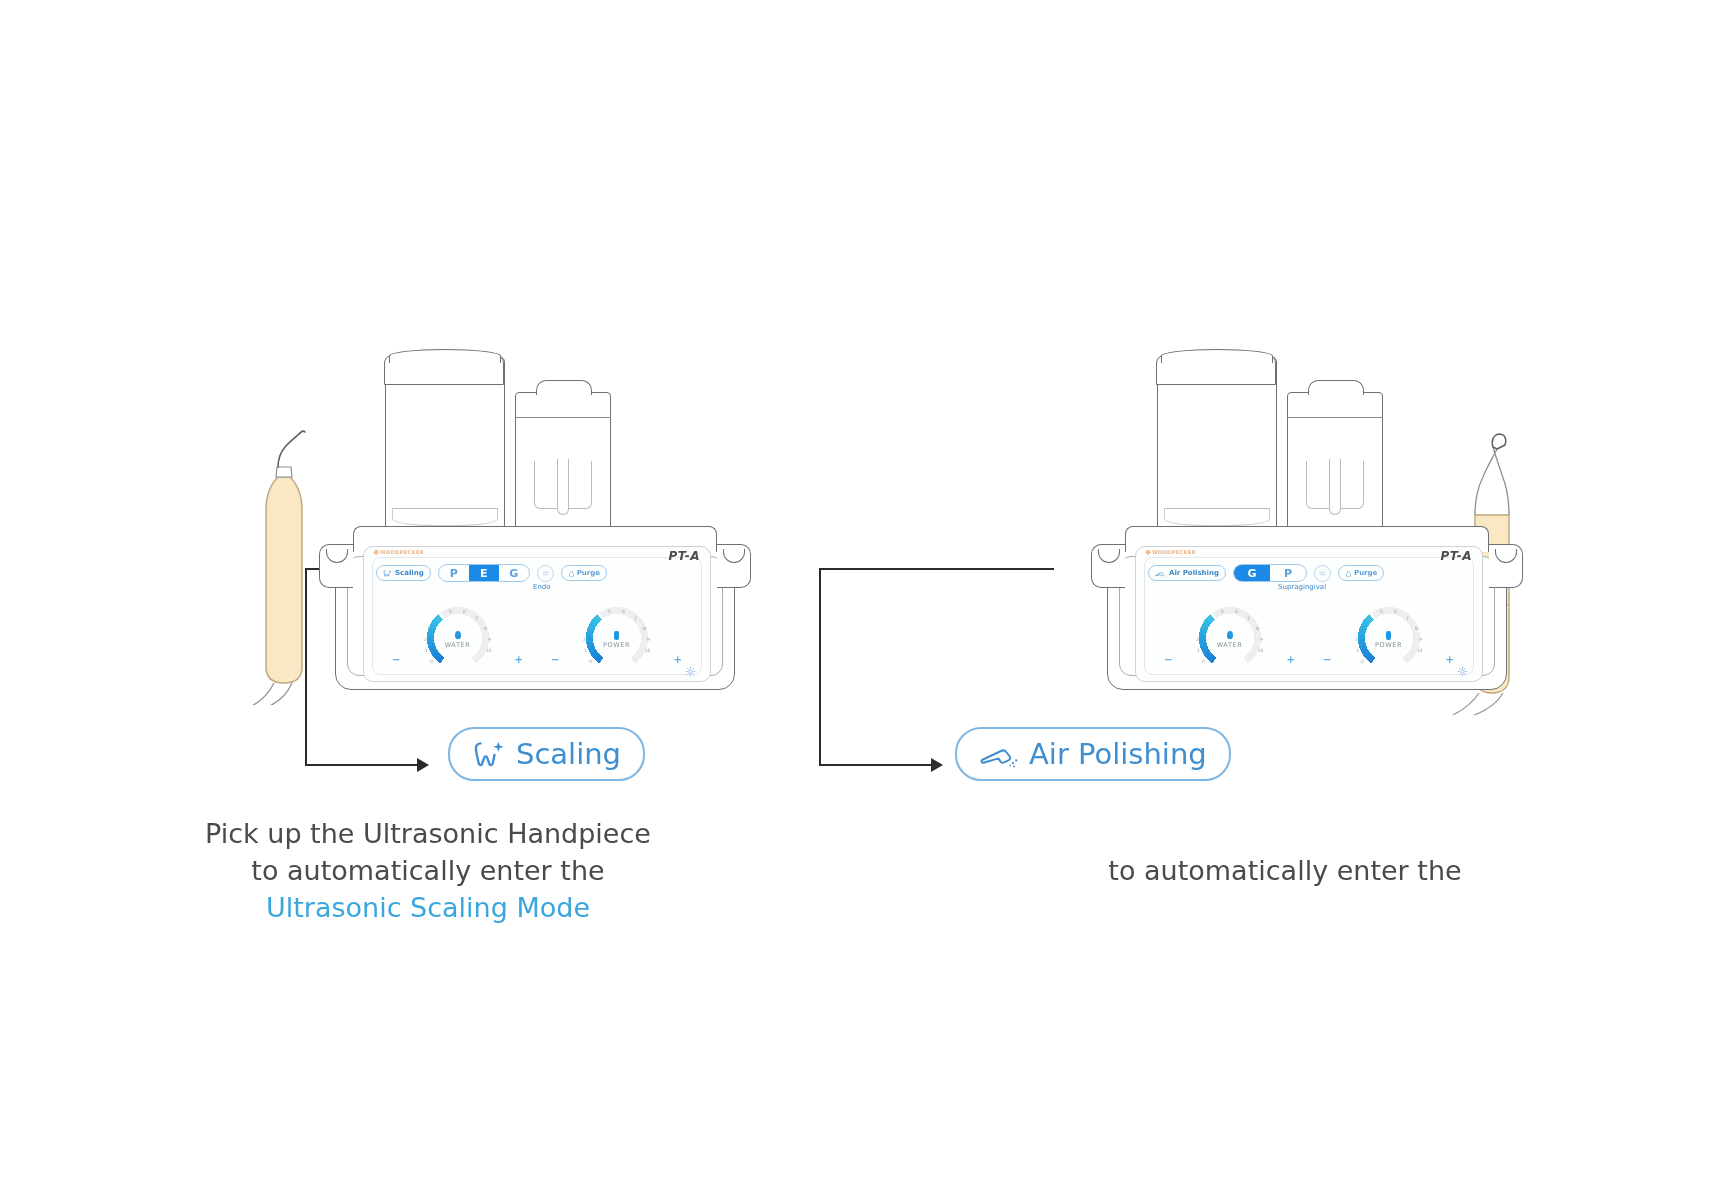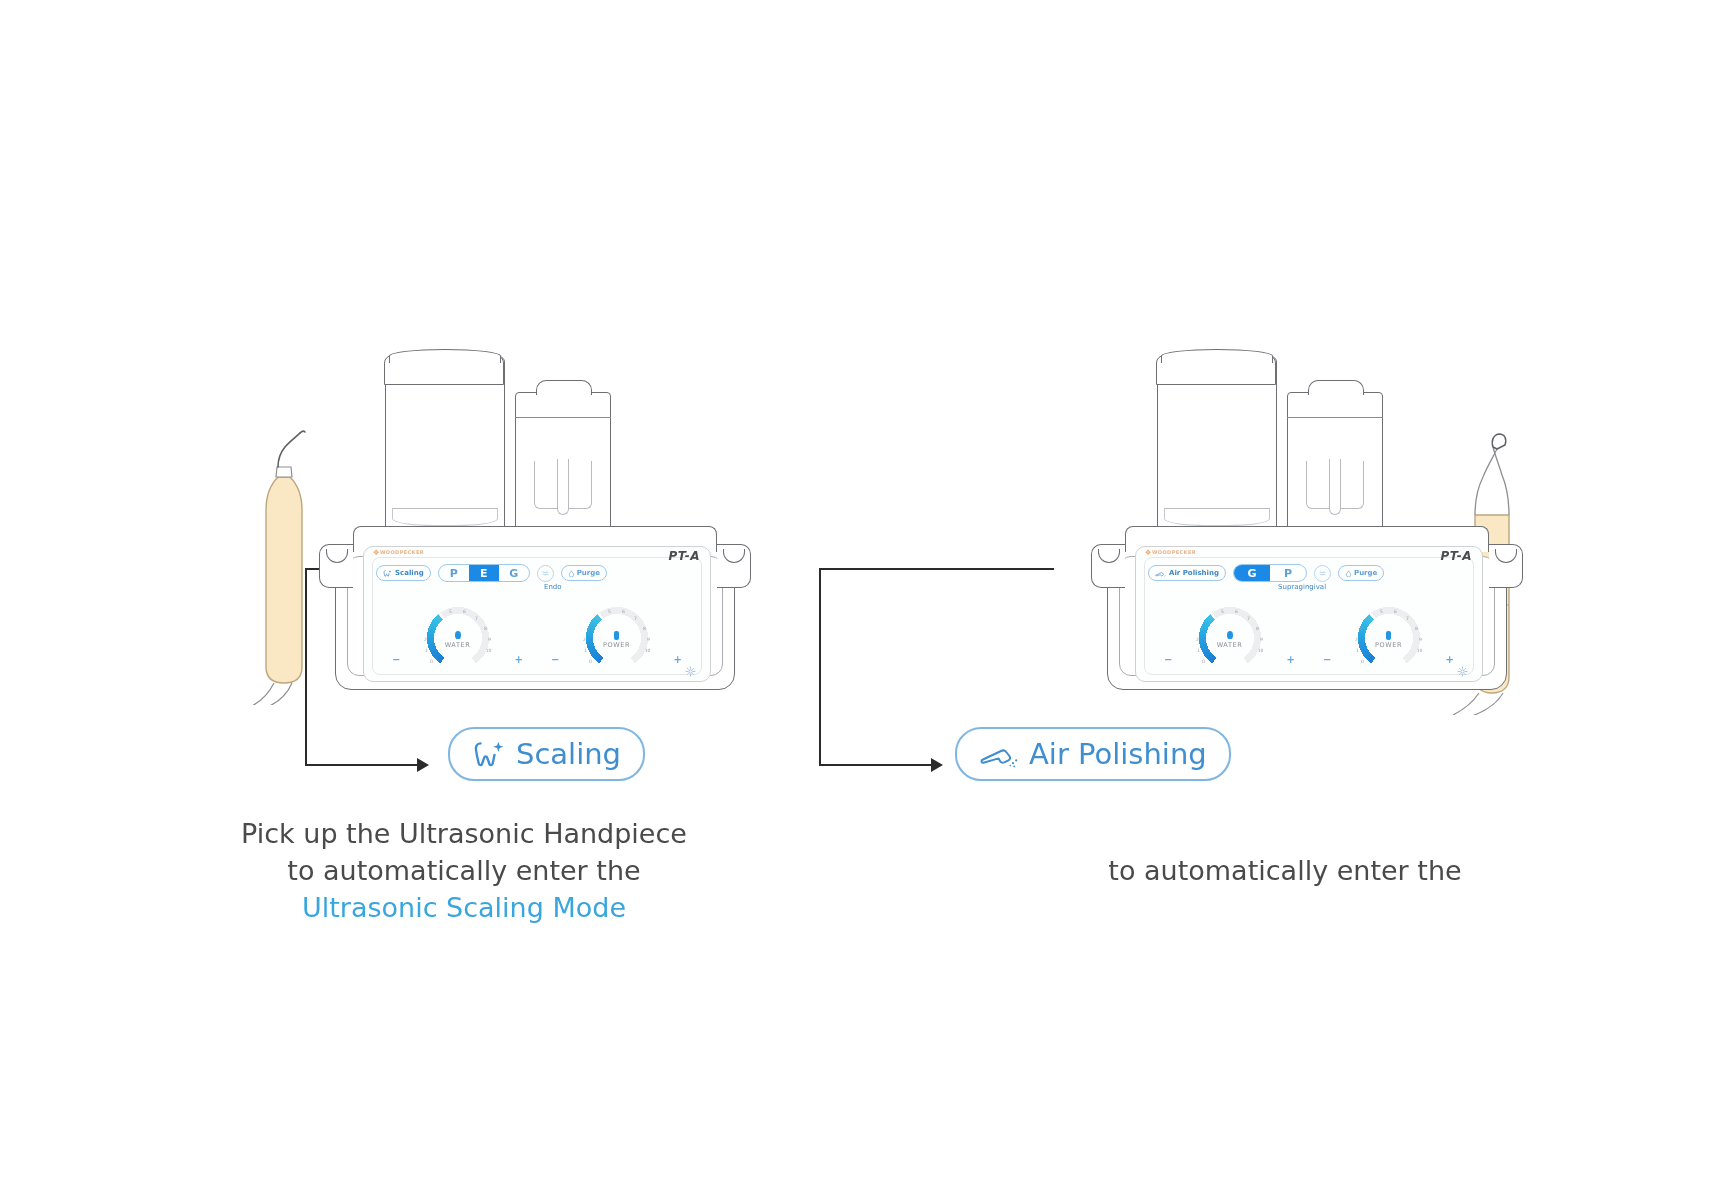--- a/index.html
+++ b/index.html
@@ -327,21 +327,21 @@
           </div>
 
           <div class="pill-purge">
             <svg width="7" height="7" viewBox="0 0 16 16">
                 <path d="M8 2 C8 2 13 8 13 11 A5 5 0 0 1 3 11 C3 8 8 2 8 2 Z" fill="none" stroke="#5f9fd8" stroke-width="1.4"></path>
               </svg>
             <span>Purge</span>
           </div>
         </div>
 
-        <div class="subtag" style="left:149px;padding-left:31px;">Endo</div>
+        <div class="subtag" style="left:138px;padding-left:31px;">Endo</div>
 
         <div class="dials">
           <div class="dial">
             <div class="arc-bg"></div>
             <div class="arc"></div>
             <div class="ticks">
               <span class="tick" style="left:7px;top:56px;">
                   <span>0</span>
                 </span>
               <span class="tick" style="left:2px;top:45px;">
@@ -444,21 +444,21 @@
     </div>
 
     <div class="result-pill" style="left:448px;top:727px;">
       <svg width="34" height="34" viewBox="0 0 16 16">
         <path d="M4 3 C2.4 3 1.6 4.4 1.9 6.2 C2.2 8.4 2.8 11 3.2 12.6 C3.4 13.4 4.4 13.5 4.7 12.7 L5.8 9.6 C6 9 6.9 9 7.1 9.6 L8.2 12.7 C8.5 13.5 9.5 13.4 9.7 12.6 C10 11.4 10.3 9.9 10.6 8.4" fill="none" stroke="#3f8fd0" stroke-width="1.1" stroke-linecap="round"></path>
         <path d="M12.4 2.2 L13 4 L14.8 4.6 L13 5.2 L12.4 7 L11.8 5.2 L10 4.6 L11.8 4 Z" fill="#3f8fd0"></path>
       </svg>
       <span>Scaling</span>
     </div>
 
-    <div class="caption" style="left:0;top:815px;padding-left:36px;">
+    <div class="caption" style="left:0;top:815px;">
       <span>Pick up the Ultrasonic Handpiece</span><br>
       <span>to automatically enter the</span>
       <span class="hl">Ultrasonic Scaling Mode</span>
     </div>
   </div>
 
   <div class="half right">
 
     <svg class="handpiece" style="left:588px;top:415px;" width="110" height="300" viewBox="0 0 110 300">
       <path d="M30 100 L30 262 C30 272 36 278 47 278 C58 278 64 272 64 262 L64 100 Z" fill="#fae7c3" stroke="#bda67e" stroke-width="1.4"></path>

